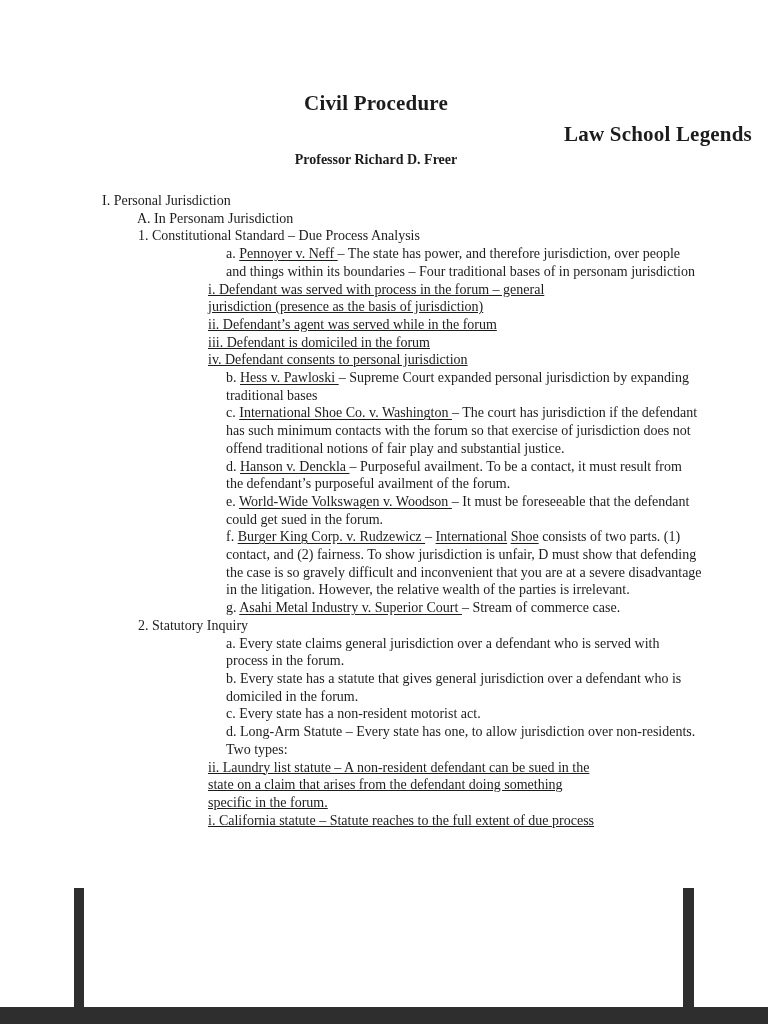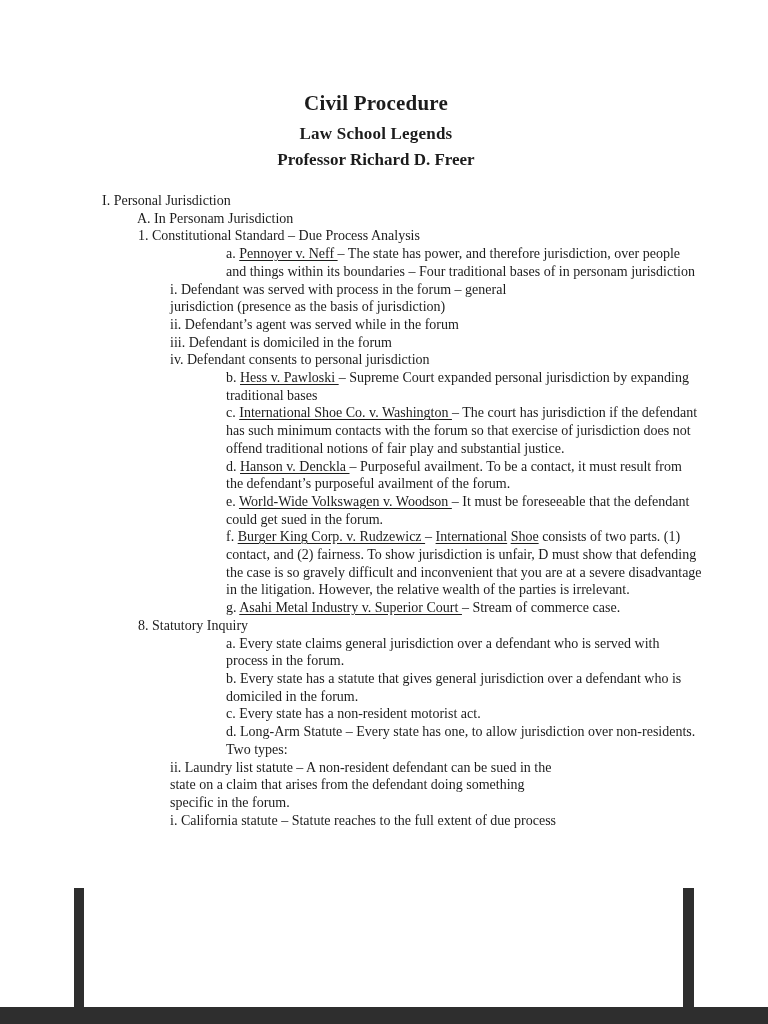--- a/index.html
+++ b/index.html
@@ -25,47 +25,48 @@
     text-align: center;
   }
   .title-line-1 {
     font-size: 21px;
     font-weight: bold;
     line-height: 24px;
     margin: 0 0 7px 0;
     letter-spacing: 0.2px;
   }
   .title-line-2 {
-    font-size: 17px;
+    font-size: 21px;
     font-weight: bold;
     line-height: 24px;
     margin: 0 0 3px 0;
     letter-spacing: 0.2px;
+    text-align: right;
   }
   .title-line-3 {
-    font-size: 17px;
+    font-size: 14px;
     font-weight: bold;
     line-height: 22px;
     margin: 0;
   }
   
   .outline {
     position: absolute;
     top: 192px;
     left: 88px;
     width: 614px;
     font-size: 14px;
     line-height: 17.7px;
   }
   .outline-item { margin: 0; }
   .level-0 { margin-left: 14px; }
   .level-1 { margin-left: 49px; }
   .level-2 { margin-left: 50px; }
   .level-3 { margin-left: 138px; max-width: 477px; }
-  .level-4 { margin-left: 82px; max-width: 396px; }
+  .level-4 { margin-left: 120px; max-width: 396px; text-decoration: underline; }
   .u { text-decoration: underline; text-underline-offset: 2px; }
   
   .scan-edge {
     position: absolute;
     background: #2e2e2e;
     filter: blur(0.6px);
   }
   .scan-edge-left   { left: 74px;  top: 888px;  width: 10px;  height: 121px; }
   .scan-edge-right  { left: 683px; top: 888px;  width: 11px;  height: 121px; }
   .scan-edge-bottom { left: 0;     top: 1007px; width: 768px; height: 17px;  }
@@ -89,21 +90,21 @@
       <div class="outline-item level-4"><span>i. Defendant was served with process in the forum – general jurisdiction (presence as the basis of jurisdiction)</span></div>
       <div class="outline-item level-4"><span>ii. Defendant’s agent was served while in the forum</span></div>
       <div class="outline-item level-4"><span>iii. Defendant is domiciled in the forum</span></div>
       <div class="outline-item level-4"><span>iv. Defendant consents to personal jurisdiction</span></div>
       <div class="outline-item level-3"><span>b. </span><span class="u">Hess v. Pawloski </span><span>– Supreme Court expanded personal jurisdiction by expanding traditional bases</span></div>
       <div class="outline-item level-3"><span>c. </span><span class="u">International Shoe Co. v. Washington </span><span>– The court has jurisdiction if the defendant has such minimum contacts with the forum so that exercise of jurisdiction does not offend traditional notions of fair play and substantial justice.</span></div>
       <div class="outline-item level-3"><span>d. </span><span class="u">Hanson v. Denckla </span><span>– Purposeful availment. To be a contact, it must result from the defendant’s purposeful availment of the forum.</span></div>
       <div class="outline-item level-3"><span>e. </span><span class="u">World-Wide Volkswagen v. Woodson </span><span>– It must be foreseeable that the defendant could get sued in the forum.</span></div>
       <div class="outline-item level-3"><span>f. </span><span class="u">Burger King Corp. v. Rudzewicz </span><span>– </span><span class="u">International</span><span> </span><span class="u">Shoe</span><span> consists of two parts. (1) contact, and (2) fairness. To show jurisdiction is unfair, D must show that defending the case is so gravely difficult and inconvenient that you are at a severe disadvantage in the litigation. However, the relative wealth of the parties is irrelevant.</span></div>
       <div class="outline-item level-3"><span>g. </span><span class="u">Asahi Metal Industry v. Superior Court </span><span>– Stream of commerce case.</span></div>
-      <div class="outline-item level-2"><span>8. Statutory Inquiry</span></div>
+      <div class="outline-item level-2"><span>2. Statutory Inquiry</span></div>
       <div class="outline-item level-3"><span>a. Every state claims general jurisdiction over a defendant who is served with process in the forum.</span></div>
       <div class="outline-item level-3"><span>b. Every state has a statute that gives general jurisdiction over a defendant who is domiciled in the forum.</span></div>
       <div class="outline-item level-3"><span>c. Every state has a non-resident motorist act.</span></div>
       <div class="outline-item level-3"><span>d. Long-Arm Statute – Every state has one, to allow jurisdiction over non-residents. Two types:</span></div>
       <div class="outline-item level-4"><span>ii. Laundry list statute – A non-resident defendant can be sued in the state on a claim that arises from the defendant doing something specific in the forum.</span></div>
       <div class="outline-item level-4"><span>i. California statute – Statute reaches to the full extent of due process</span></div>
     </div>
 
   <div class="scan-edge scan-edge-left"></div>
   <div class="scan-edge scan-edge-right"></div>

